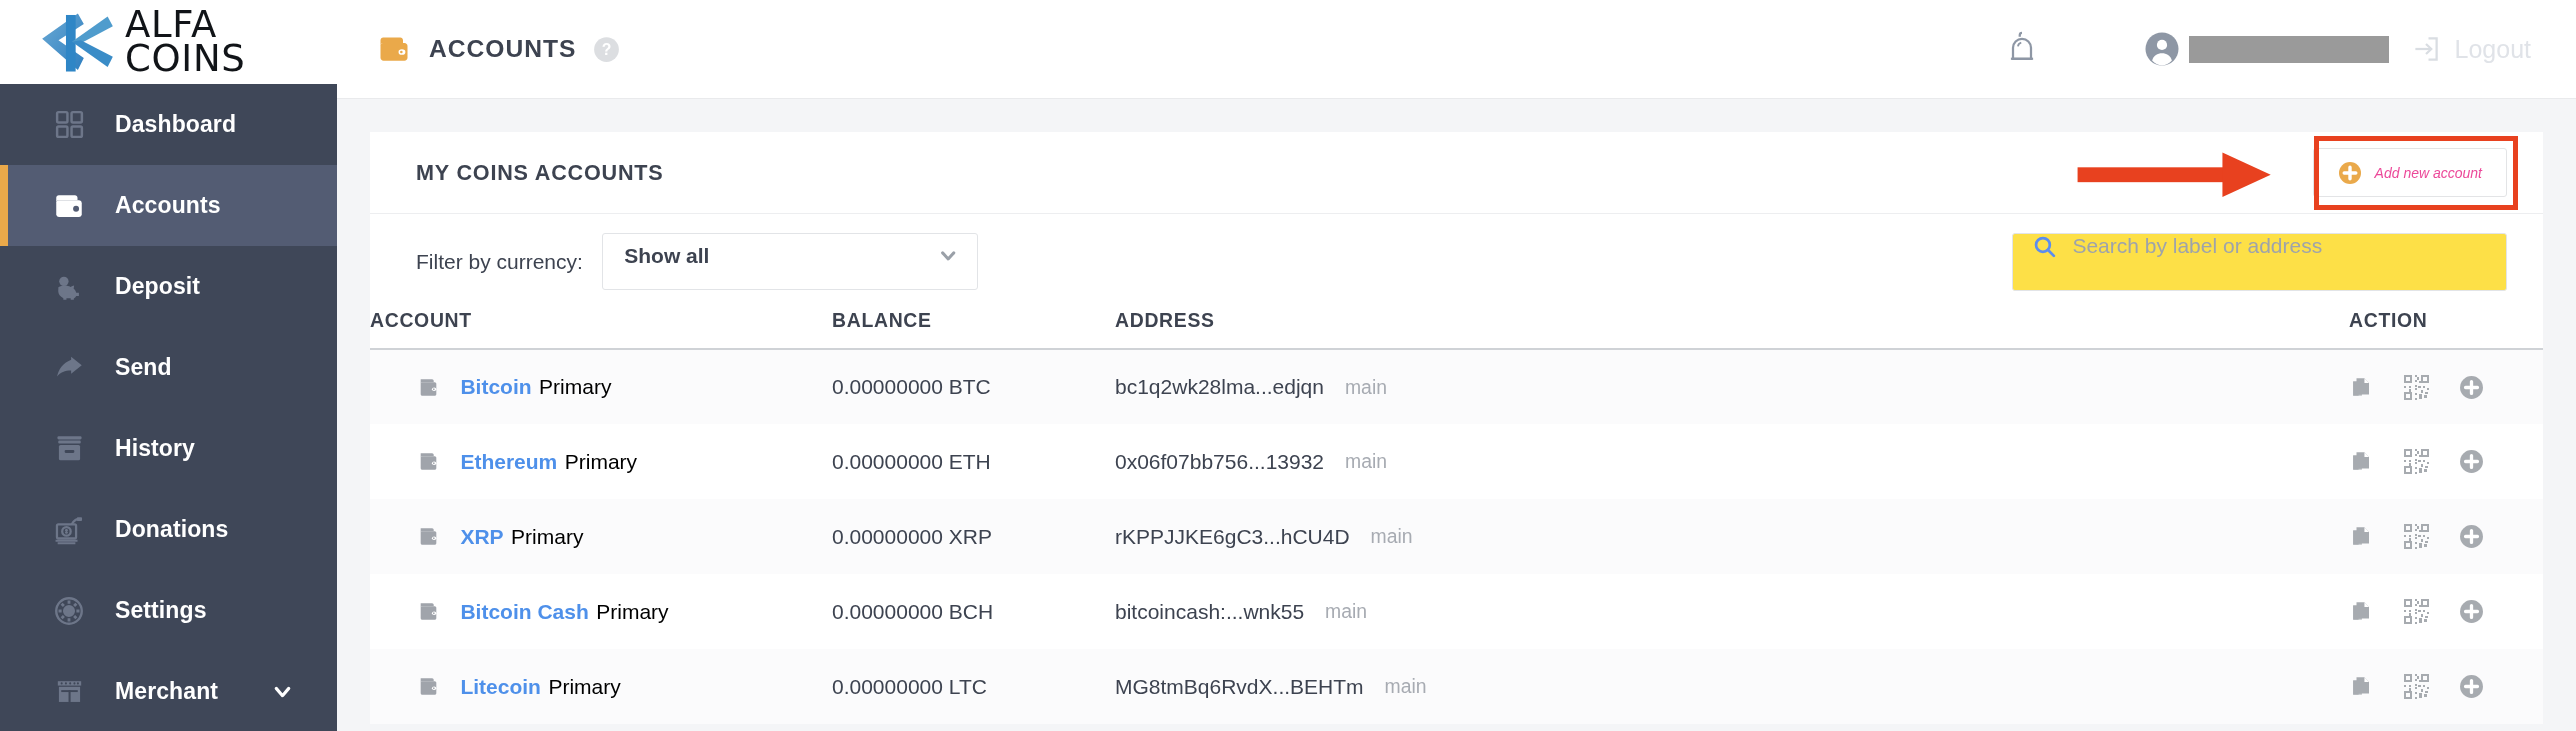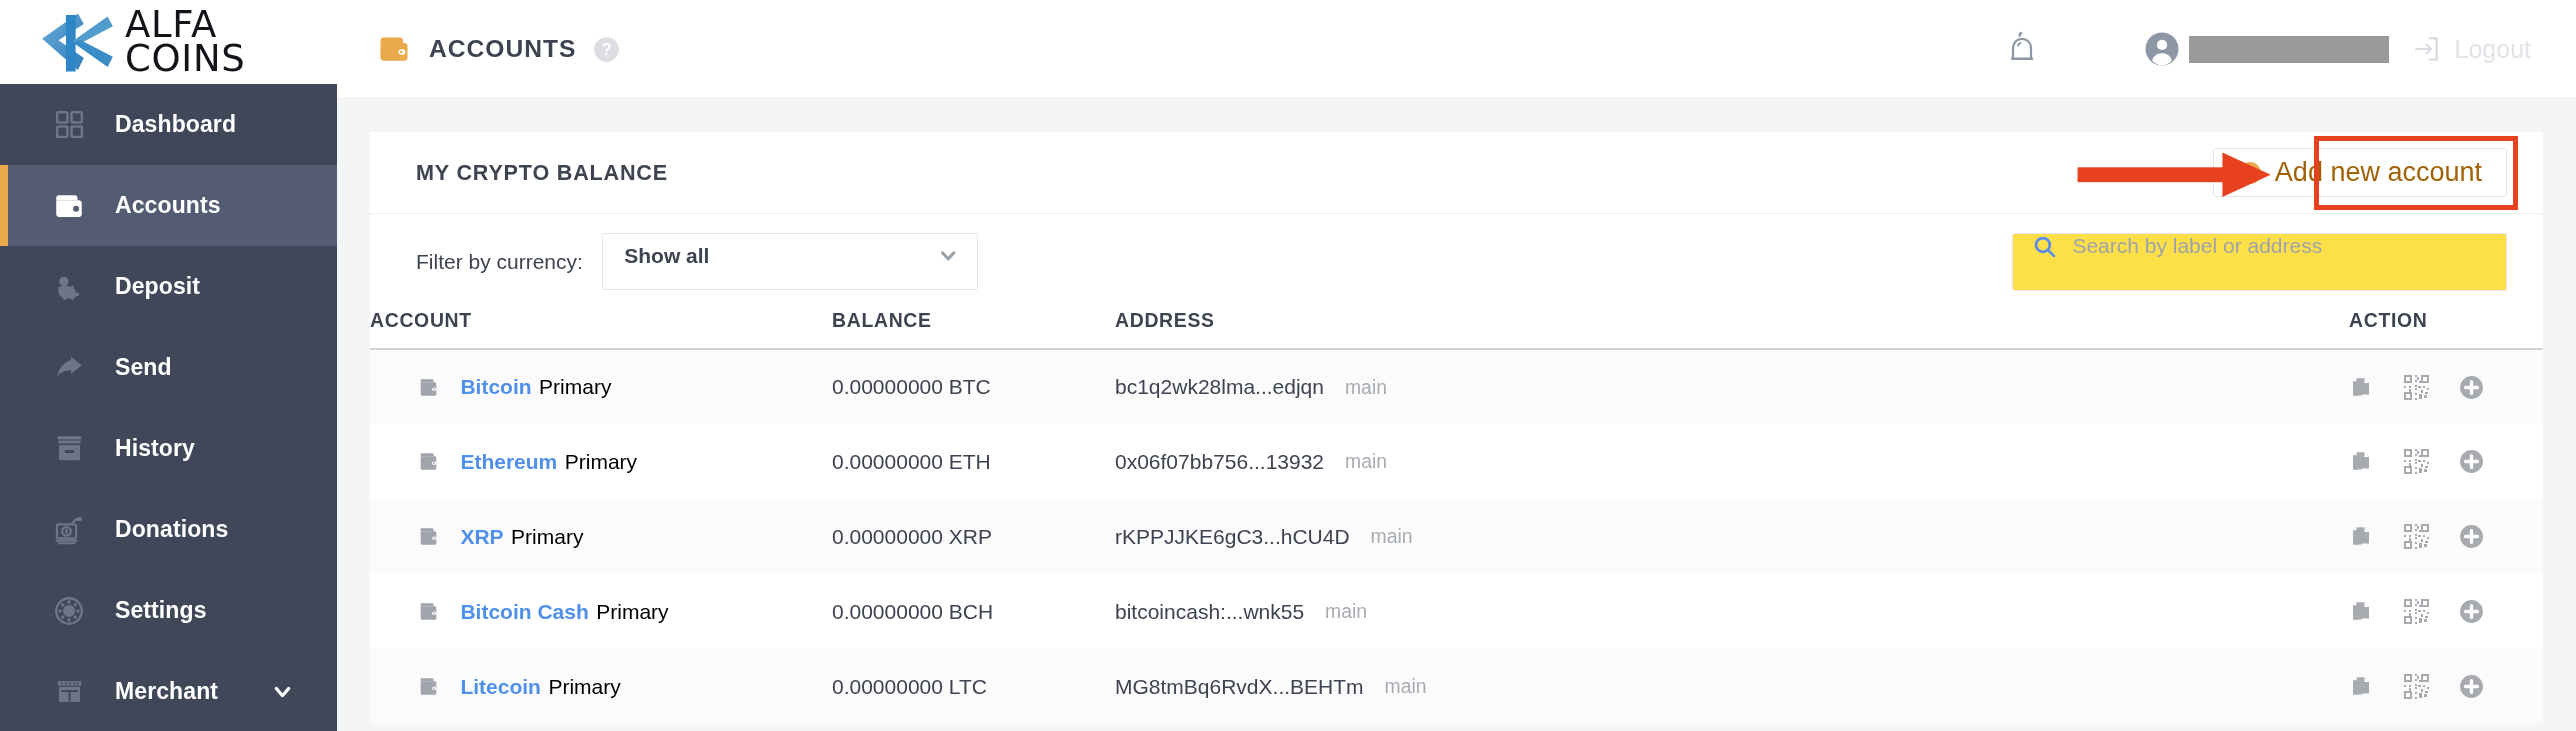--- a/index.html
+++ b/index.html
@@ -87,21 +87,21 @@
     font-size:21.6px; font-weight:bold; color:#3d4350; letter-spacing:0.8px;
   }
   .add-btn {
     margin-left:auto;
     border:0.7px solid #e3e4e6; border-radius:3px;
     height:49px; padding:0 24px;
     display:flex; align-items:center; gap:12.7px;
     background:#fff; cursor:pointer;
   }
   .add-btn .plus-ico { width:24px; height:24px; flex:none; }
-  .add-btn span { font-size:27px; color:#a16207; white-space:nowrap; }
+  .add-btn span { font-size:14px; color:#ec4899; white-space:nowrap;font-style:italic; }
 
   
   .anno-box {
     position:absolute; right:25px; top:3.7px;
     width:204px; height:74px;
     border:5.2px solid #e8411f; pointer-events:none;
   }
   .anno-arrow { position:absolute; right:242px; top:16.4px; pointer-events:none; }
 
   .filter-row {
@@ -325,21 +325,21 @@
           <polyline points="12 8 16.2 12 12 16"></polyline>
         </svg>
         <span class="logout-text">Logout</span>
       </div>
     </header>
 
     <div class="content">
       <div class="card">
 
         <div class="card-head">
-          <span class="card-title">MY CRYPTO BALANCE</span>
+          <span class="card-title">MY COINS ACCOUNTS</span>
 
           <svg class="anno-arrow" width="224" height="52" viewBox="0 0 300 70">
             <rect x="0" y="26" width="205" height="20" fill="#e8411f"></rect>
             <polygon points="195,6 260,36 195,66" fill="#e8411f"></polygon>
           </svg>
 
           <div class="add-btn">
             <svg class="plus-ico" viewBox="0 0 24 24">
               <circle cx="12" cy="12" r="11" fill="#eaa94a"></circle>
               <path d="M12 6.2v11.6M6.2 12h11.6" stroke="#ffffff" stroke-width="3.4" stroke-linecap="round"></path>

